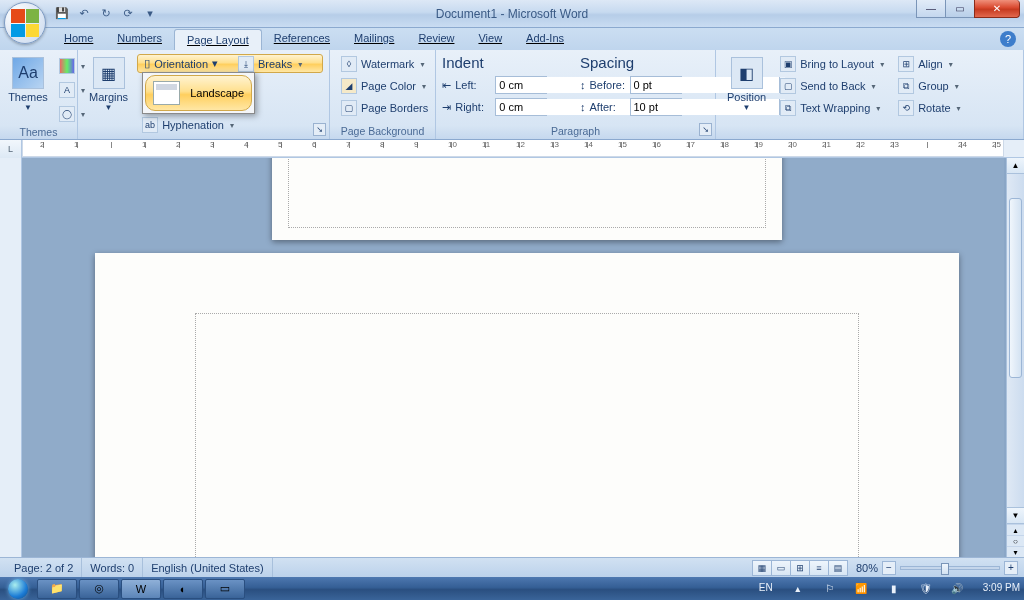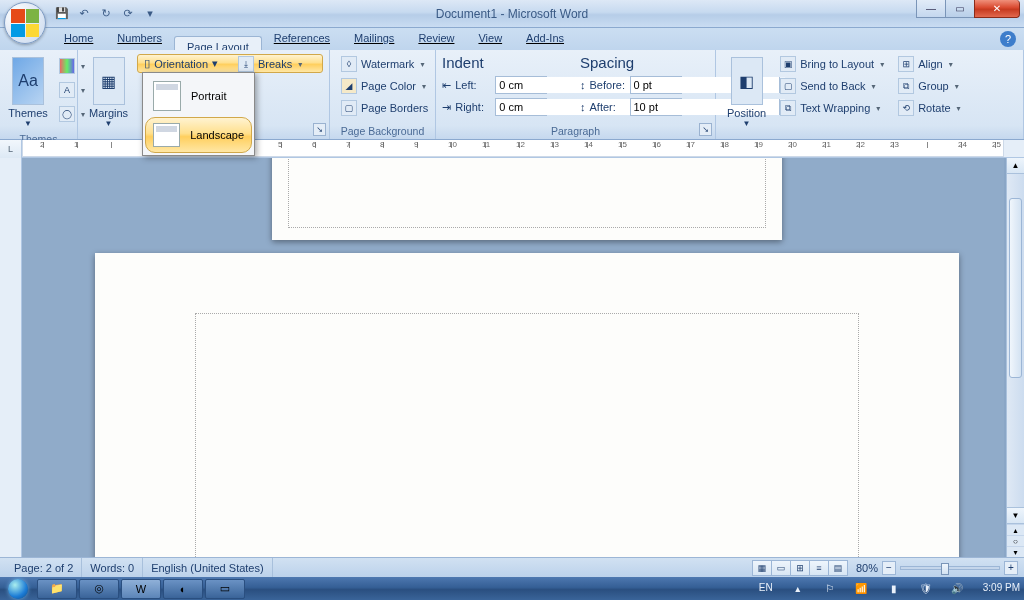--- a/index.html
+++ b/index.html
@@ -14,30 +14,30 @@
 .qat-btn { width: 20px; height: 20px; border: 1px solid transparent; border-radius: 3px; display:flex;align-items:center;justify-content:center;font-size:11px;color:#3a5a85; }
 .title { position: absolute; left: 50%; transform: translateX(-50%); font-size: 12px; color: #3a5a85; }
 .winbtns { position: absolute; right: 4px; top: 0; display: flex; }
 .winbtn { width: 30px; height: 18px; border: 1px solid #7a95b8; border-top: none; background: linear-gradient(#e2ecf8,#c4d7ee); margin-left: -1px; font-size: 10px; display:flex;align-items:center;justify-content:center;color:#335; }
 .winbtn.close { width: 46px; background: linear-gradient(#f08f7a,#d9492f 45%,#c63a20 55%,#e2684e); color:#fff; border-color:#8a2b1a; border-top-right-radius:4px;border-bottom-right-radius:4px;}
 .winbtn.max { background: linear-gradient(#d7e5f5,#b9cfe9); }
 
 
 .tabs-row { height: 22px; background: linear-gradient(#cbdef2, #bfd5ed); display: flex; padding-left: 52px; font-size: 11px; position: relative; text-decoration: underline; }
 .tab { padding: 4px 12px 0; color: #1e3e6e; cursor: default; }
-.tab.active { background: #e8f0f9; border: 1px solid #9bb5d4; border-bottom: none; border-radius: 3px 3px 0 0; position: relative; top: 8px; }
+.tab.active { background: #e8f0f9; border: 1px solid #9bb5d4; border-bottom: none; border-radius: 3px 3px 0 0; position: relative; top: 1px; }
 .help-btn { position: absolute; right: 8px; top: 3px; width:16px;height:16px;border-radius:50%;background:#3d7dcb;color:#fff;font-size:11px;display:flex;align-items:center;justify-content:center;}
 
 
 .ribbon { height: 90px; background: linear-gradient(#e8f0f9, #d7e5f4 85%, #c5d8ee); border-bottom: 1px solid #8ba9cf; display: flex; font-size: 11px; color: #1e3e6e; position: relative; }
 .group { border-right: 1px solid #b0c7e3; padding: 4px 6px 2px; display:flex; flex-direction:column; position:relative; }
 .group-label { text-align:center; font-size: 10.5px; color:#4a6a95; margin-top:auto; padding-top:2px; }
 .group-body { display:flex; gap:4px; flex:1; }
 .vbtn { display:flex; flex-direction:column; align-items:center; justify-content:flex-start; padding:2px 4px; min-width:44px; border:1px solid transparent; border-radius:3px; }
-.vbtn .ico { width:32px; height:48px; background:#dce8f5; border:1px solid #aac1dc; margin-bottom:2px; display:flex;align-items:center;justify-content:center;font-size:16px; }
+.vbtn .ico { width:32px; height:32px; background:#dce8f5; border:1px solid #aac1dc; margin-bottom:2px; display:flex;align-items:center;justify-content:center;font-size:16px; }
 .stack { display:flex; flex-direction:column; gap:2px; }
 .hbtn { display:flex; align-items:center; gap:4px; padding:1px 4px; white-space:nowrap; border:1px solid transparent; border-radius:3px; }
 .hbtn .mi { width:16px; height:16px; background:#e1ebf6; border:1px solid #b2c8e0; display:inline-flex;align-items:center;justify-content:center;font-size:9px;}
 .hbtn .dd { font-size:8px; color:#567; margin-left:2px;}
 .orientation-btn { background: linear-gradient(#fff3d1,#ffe08e 45%,#ffcf5e 55%,#ffe7a5); border:1px solid #d1a84a; border-radius:3px; padding:2px 6px; display:flex;align-items:center;gap:4px; }
 
 
 .orient-menu { position:absolute; left:142px; top:72px; width:113px; background:#f4f6f9; border:1px solid #8a8a8a; box-shadow:2px 2px 6px rgba(0,0,0,.35); z-index:30; padding:2px; }
 .orient-item { display:flex; align-items:center; gap:10px; padding:6px 8px; font-size:11px; }
 .orient-item .pico { width:28px; height:30px; border:1px solid #9aa; background:#fff; display:flex;flex-direction:column;}
@@ -320,24 +320,20 @@
             <span class="mi">⟲</span>
             <span>Rotate</span>
             <span class="dd">▾</span>
           </div>
       </div>
     </div>
   </div>
 </div>
 
 <div class="orient-menu">
-  <div class="orient-item">
-    <div class="pico"></div>
-    <span>Portrait</span>
-  </div>
   <div class="orient-item hover">
     <div class="pico land"></div>
     <span>Landscape</span>
   </div>
 </div>
 
 <div class="ruler-row">
   <div class="ruler-btn">L</div>
   <div class="ruler">
     <div class="ruler-inner" id="ruler-ticks">

